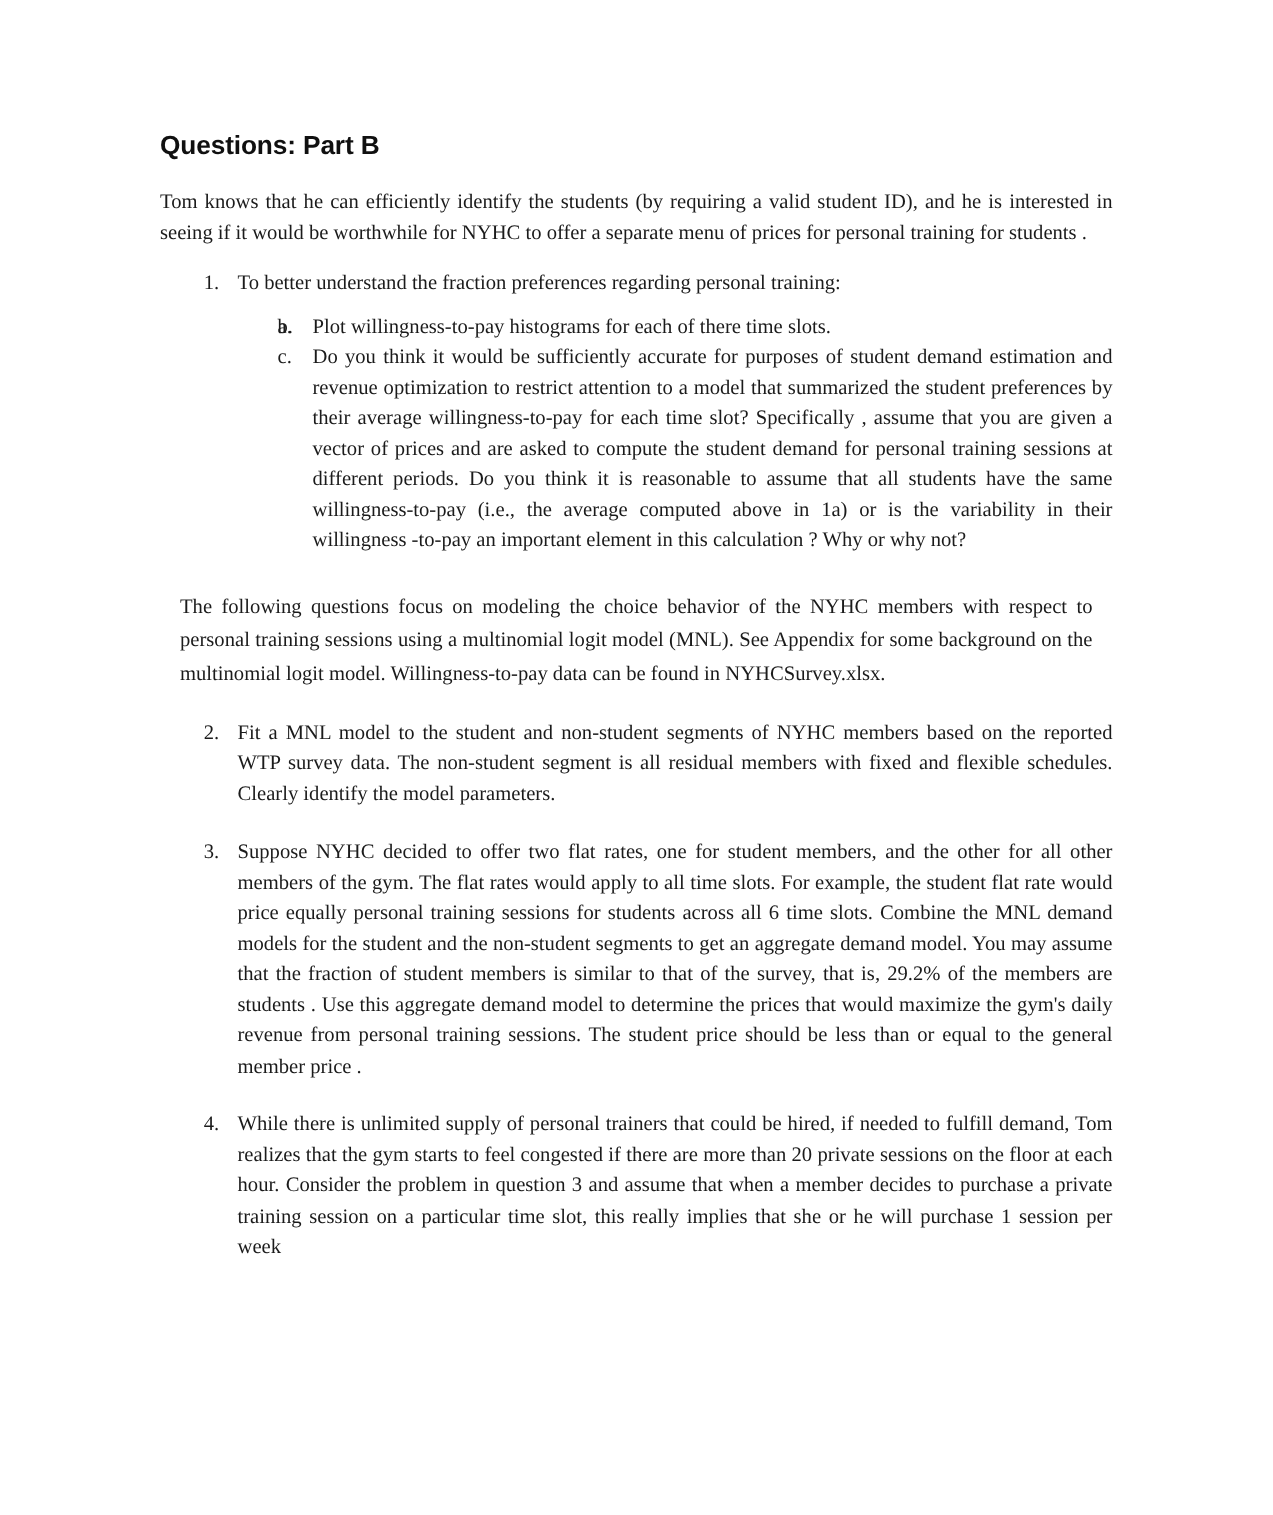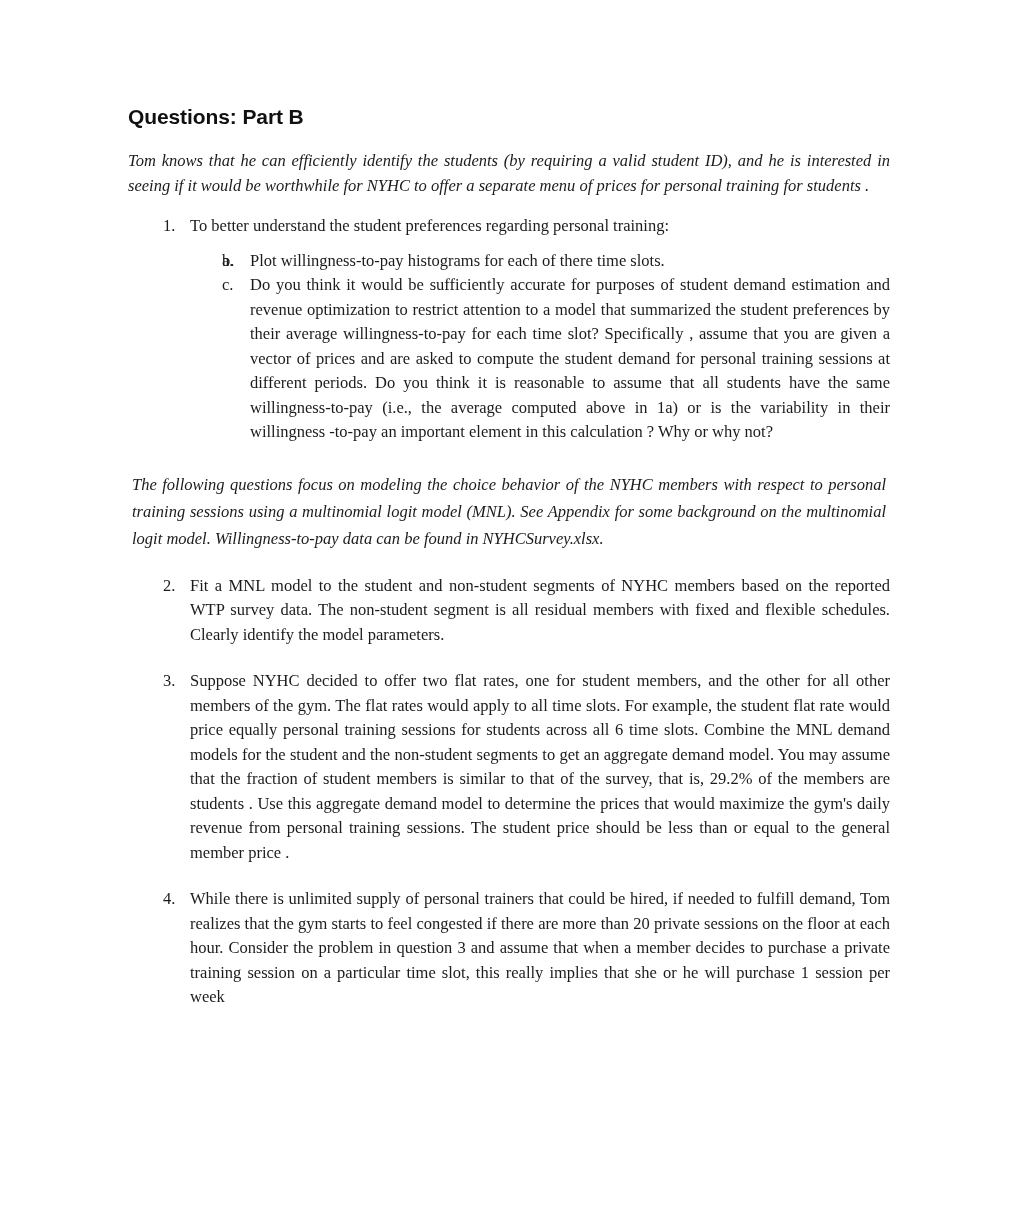--- a/index.html
+++ b/index.html
@@ -44,21 +44,20 @@
     color: #101010;
   }
 
   p.body-para {
     font-size: 16.5px;
     line-height: 24.5px;
     margin: 0 0 6px 0;
     text-align: justify;
     text-justify: inter-word;
     color: #1b1b1b;
-    font-style: italic;
   }
 
   
   .olist {
     margin: 0;
     padding: 0;
     list-style: none;
   }
 
   .li-row {
@@ -104,21 +103,21 @@
   }
 
   .gap-sm { height: 10px; }
 
   .mid-block {
     margin-top: 26px;
   }
 
   .mid-block p.body-para {
     line-height: 27px;
-    margin: 4px;
+    margin: 16px;
   }
 
   .q-block {
     margin-top: 22px;
   }
 
   
   .footnote-sep {
     position: absolute;
     left: 131px;
@@ -151,21 +150,21 @@
 
     <h1 class="doc-heading">Questions: Part B</h1>
 
     <p class="body-para">Tom knows that he can efficiently identify the students (by requiring a valid student ID), and he is interested in seeing if it would be worthwhile for NYHC to offer a separate menu of prices for personal training for students .</p>
 
     <div class="gap-sm"></div>
 
     <ol class="olist level1">
       <li class="li-row">
         <span class="marker">1.</span>
-        <span>To better understand the student preferences regarding personal training:</span>
+        <span>To better understand the fraction preferences regarding personal training:</span>
       </li>
     </ol>
 
     <div class="gap-sm"></div>
 
     <ol class="olist level2">
       <li class="li-row">
         <span class="marker">a.</span>
       </li>
       <li class="li-row">

